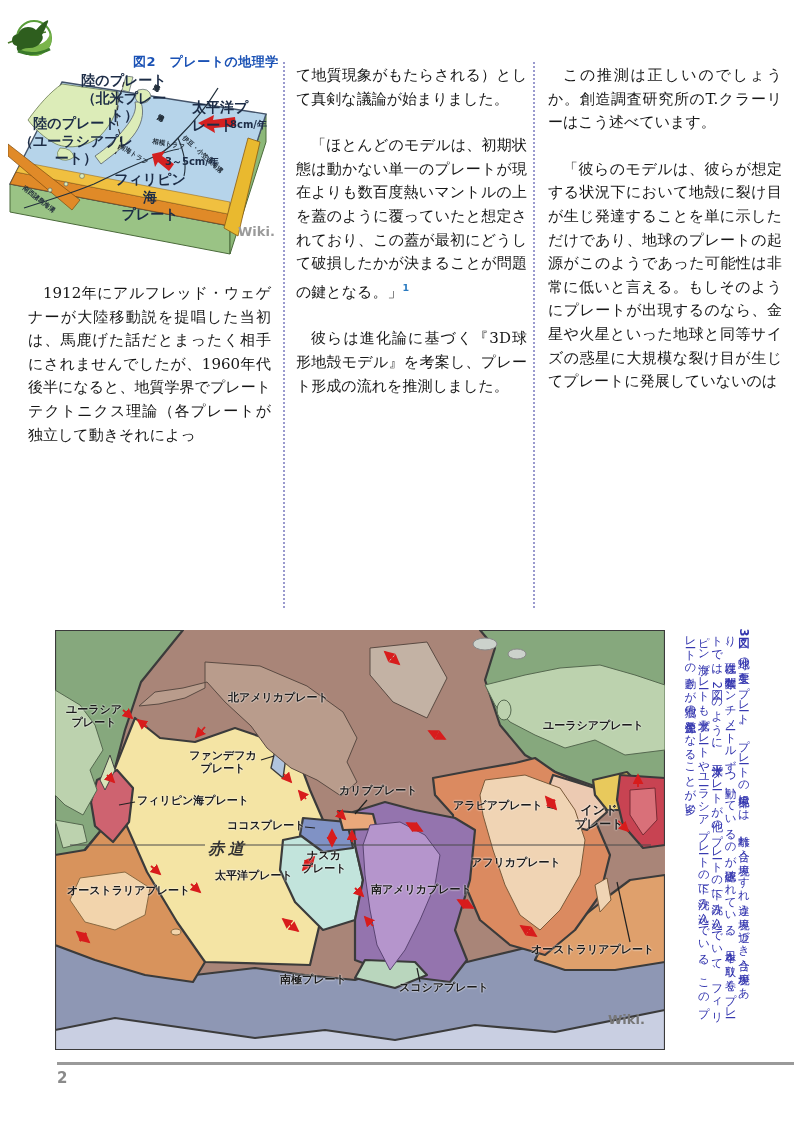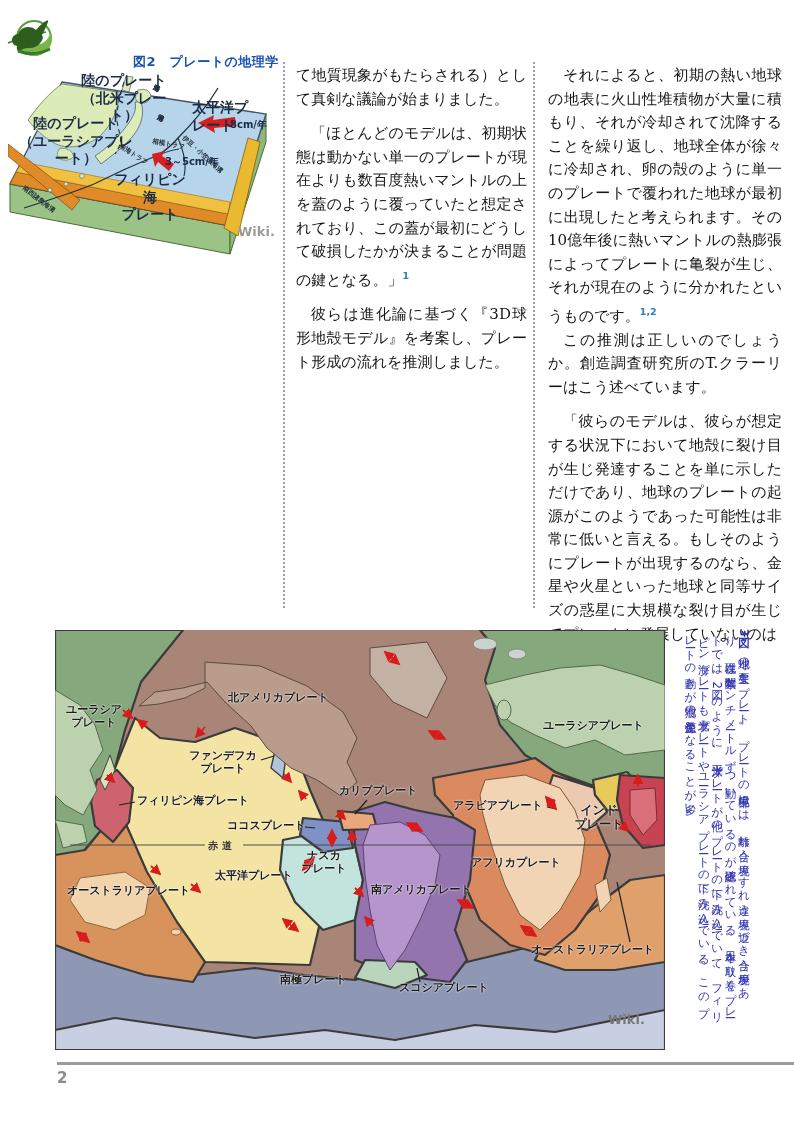--- a/index.html
+++ b/index.html
@@ -3,42 +3,42 @@
 <meta charset="utf-8">
 <style>
   html,body{margin:0;padding:0;}
   .page{position:relative;width:794px;height:1123px;background:#ffffff;overflow:hidden;
         font-family:"DejaVu Serif","Liberation Serif",serif;}
   .abs{position:absolute;}
   
   .col{position:absolute;font-size:15px;line-height:23.6px;text-align:justify;color:#161616;}
   .col p{margin:0;text-indent:1em;}
   .col p.noindent{text-indent:0;}
-  .col p.gap{margin-top:11px;}
+  .col p.gap{margin-top:23px;}
   sup.ref{color:#2b7bc0;font-size:9.5px;font-family:"DejaVu Sans","Liberation Sans",sans-serif;font-weight:bold;}
   .colsep{position:absolute;width:0;border-left:2px dotted #9a9ace;}
   
   .fig2-title{position:absolute;left:133px;top:53px;font-family:"DejaVu Sans","Liberation Sans",sans-serif;
               font-weight:bold;font-size:13px;color:#1b52b5;letter-spacing:0.5px;}
   .fig2{position:absolute;left:8px;top:76px;width:274px;height:180px;}
   .fig2label{position:absolute;font-family:Liberation Mono, monospace;font-weight:bold;
              font-size:14px;color:#1c2c46;white-space:pre-line;line-height:1.25;text-align:center;}
   .trench{position:absolute;font-family:"DejaVu Sans","Liberation Sans",sans-serif;font-size:6.5px;
           color:#24303c;font-weight:bold;white-space:nowrap;}
   .trench.vert{writing-mode:vertical-rl;}
   .speed{position:absolute;font-family:"DejaVu Sans","Liberation Sans",sans-serif;font-size:10px;color:#1c2c46;font-weight:bold;}
   .credit{position:absolute;font-family:"DejaVu Sans","Liberation Sans",sans-serif;font-weight:bold;color:#9a9a9a;font-size:13px;}
   
   .map{position:absolute;left:55px;top:630px;width:610px;height:420px;}
   .maplabel{position:absolute;font-family:"DejaVu Sans","Liberation Sans",sans-serif;font-weight:bold;
             font-size:11px;color:#1b1b1b;white-space:pre-line;line-height:1.15;
             text-shadow:0 0 2px rgba(255,255,255,.75),0 0 2px rgba(255,255,255,.75);}
   .maplabel.ctr{text-align:center;}
   .equator-label{position:absolute;font-family:"DejaVu Sans","Liberation Sans",sans-serif;font-weight:bold;
-            font-size:10px;color:#333;letter-spacing:4px;}
+            font-size:16px;color:#333;letter-spacing:4px;font-style:italic;}
   
   .fig3-caption{position:absolute;left:660px;top:628px;width:90px;height:390px;
             writing-mode:vertical-rl;font-family:"DejaVu Sans","Liberation Sans",sans-serif;
             font-size:11.5px;line-height:13.4px;color:#3234ae;letter-spacing:0.5px;}
   .fig3-caption b{font-weight:bold;}
   
   .footrule{position:absolute;left:57px;top:1062px;width:737px;height:3px;background:#9a9a9a;}
   .pagenum{position:absolute;left:57px;top:1069px;font-family:"DejaVu Sans","Liberation Sans",sans-serif;
            font-weight:bold;font-size:15px;color:#8a8a8a;}
 </style>
@@ -104,30 +104,30 @@
     <div class="fig2label" style="left:104px;top:96px;width:76px">フィリピン海
 プレート</div>
     <div class="trench" style="left:18px;top:108px;transform:rotate(38deg);transform-origin:left top">南西諸島海溝</div>
     <div class="credit" style="left:230px;top:148px">Wiki.</div>
   </div>
 
   <div class="colsep" style="left:283px;top:62px;height:546px"></div>
   <div class="colsep" style="left:533px;top:62px;height:546px"></div>
 
   <div class="col" style="left:28px;top:282px;width:243px">
+    <p>1912年にアルフレッド・ウェゲナーが大陸移動説を提唱した当初は、馬鹿げた話だとまったく相手にされませんでしたが、1960年代後半になると、地質学界でプレートテクトニクス理論（各プレートが独立して動きそれによっ</p>
   </div>
 
   <div class="col" style="left:296px;top:64px;width:231px">
     <p class="noindent">て地質現象がもたらされる）として真剣な議論が始まりました。</p>
     <p class="gap"><span>「ほとんどのモデルは、初期状態は動かない単一のプレートが現在よりも数百度熱いマントルの上を蓋のように覆っていたと想定されており、この蓋が最初にどうして破損したかが決まることが問題の鍵となる。」</span><sup class="ref">1</sup></p>
     <p class="gap">彼らは進化論に基づく『3D球形地殻モデル』を考案し、プレート形成の流れを推測しました。</p>
   </div>
 
   <div class="col" style="left:548px;top:64px;width:234px">
-    <p><span>それによると、初期の熱い地球の地表に火山性堆積物が大量に積もり、それが冷却されて沈降することを繰り返し、地球全体が徐々に冷却され、卵の殻のように単一のプレートで覆われた地球が最初に出現したと考えられます。その10億年後に熱いマントルの熱膨張によってプレートに亀裂が生じ、それが現在のように分かれたというものです。</span><sup class="ref">1,2</sup></p>
     <p>この推測は正しいのでしょうか。創造調査研究所のT.クラーリーはこう述べています。</p>
     <p class="gap">「彼らのモデルは、彼らが想定する状況下において地殻に裂け目が生じ発達することを単に示しただけであり、地球のプレートの起源がこのようであった可能性は非常に低いと言える。もしそのようにプレートが出現するのなら、金星や火星といった地球と同等サイズの惑星に大規模な裂け目が生じてプレートに発展していないのは</p>
   </div>
 
   <div class="map">
     <svg width="610" height="420" viewBox="0 0 610 420">
       <defs>
         <marker id="mE" markerWidth="7" markerHeight="7" refX="5" refY="3" orient="auto">
             <path d="M0,0 L6,3 L0,6 Z" fill="#d81c1c"></path>
           </marker>

